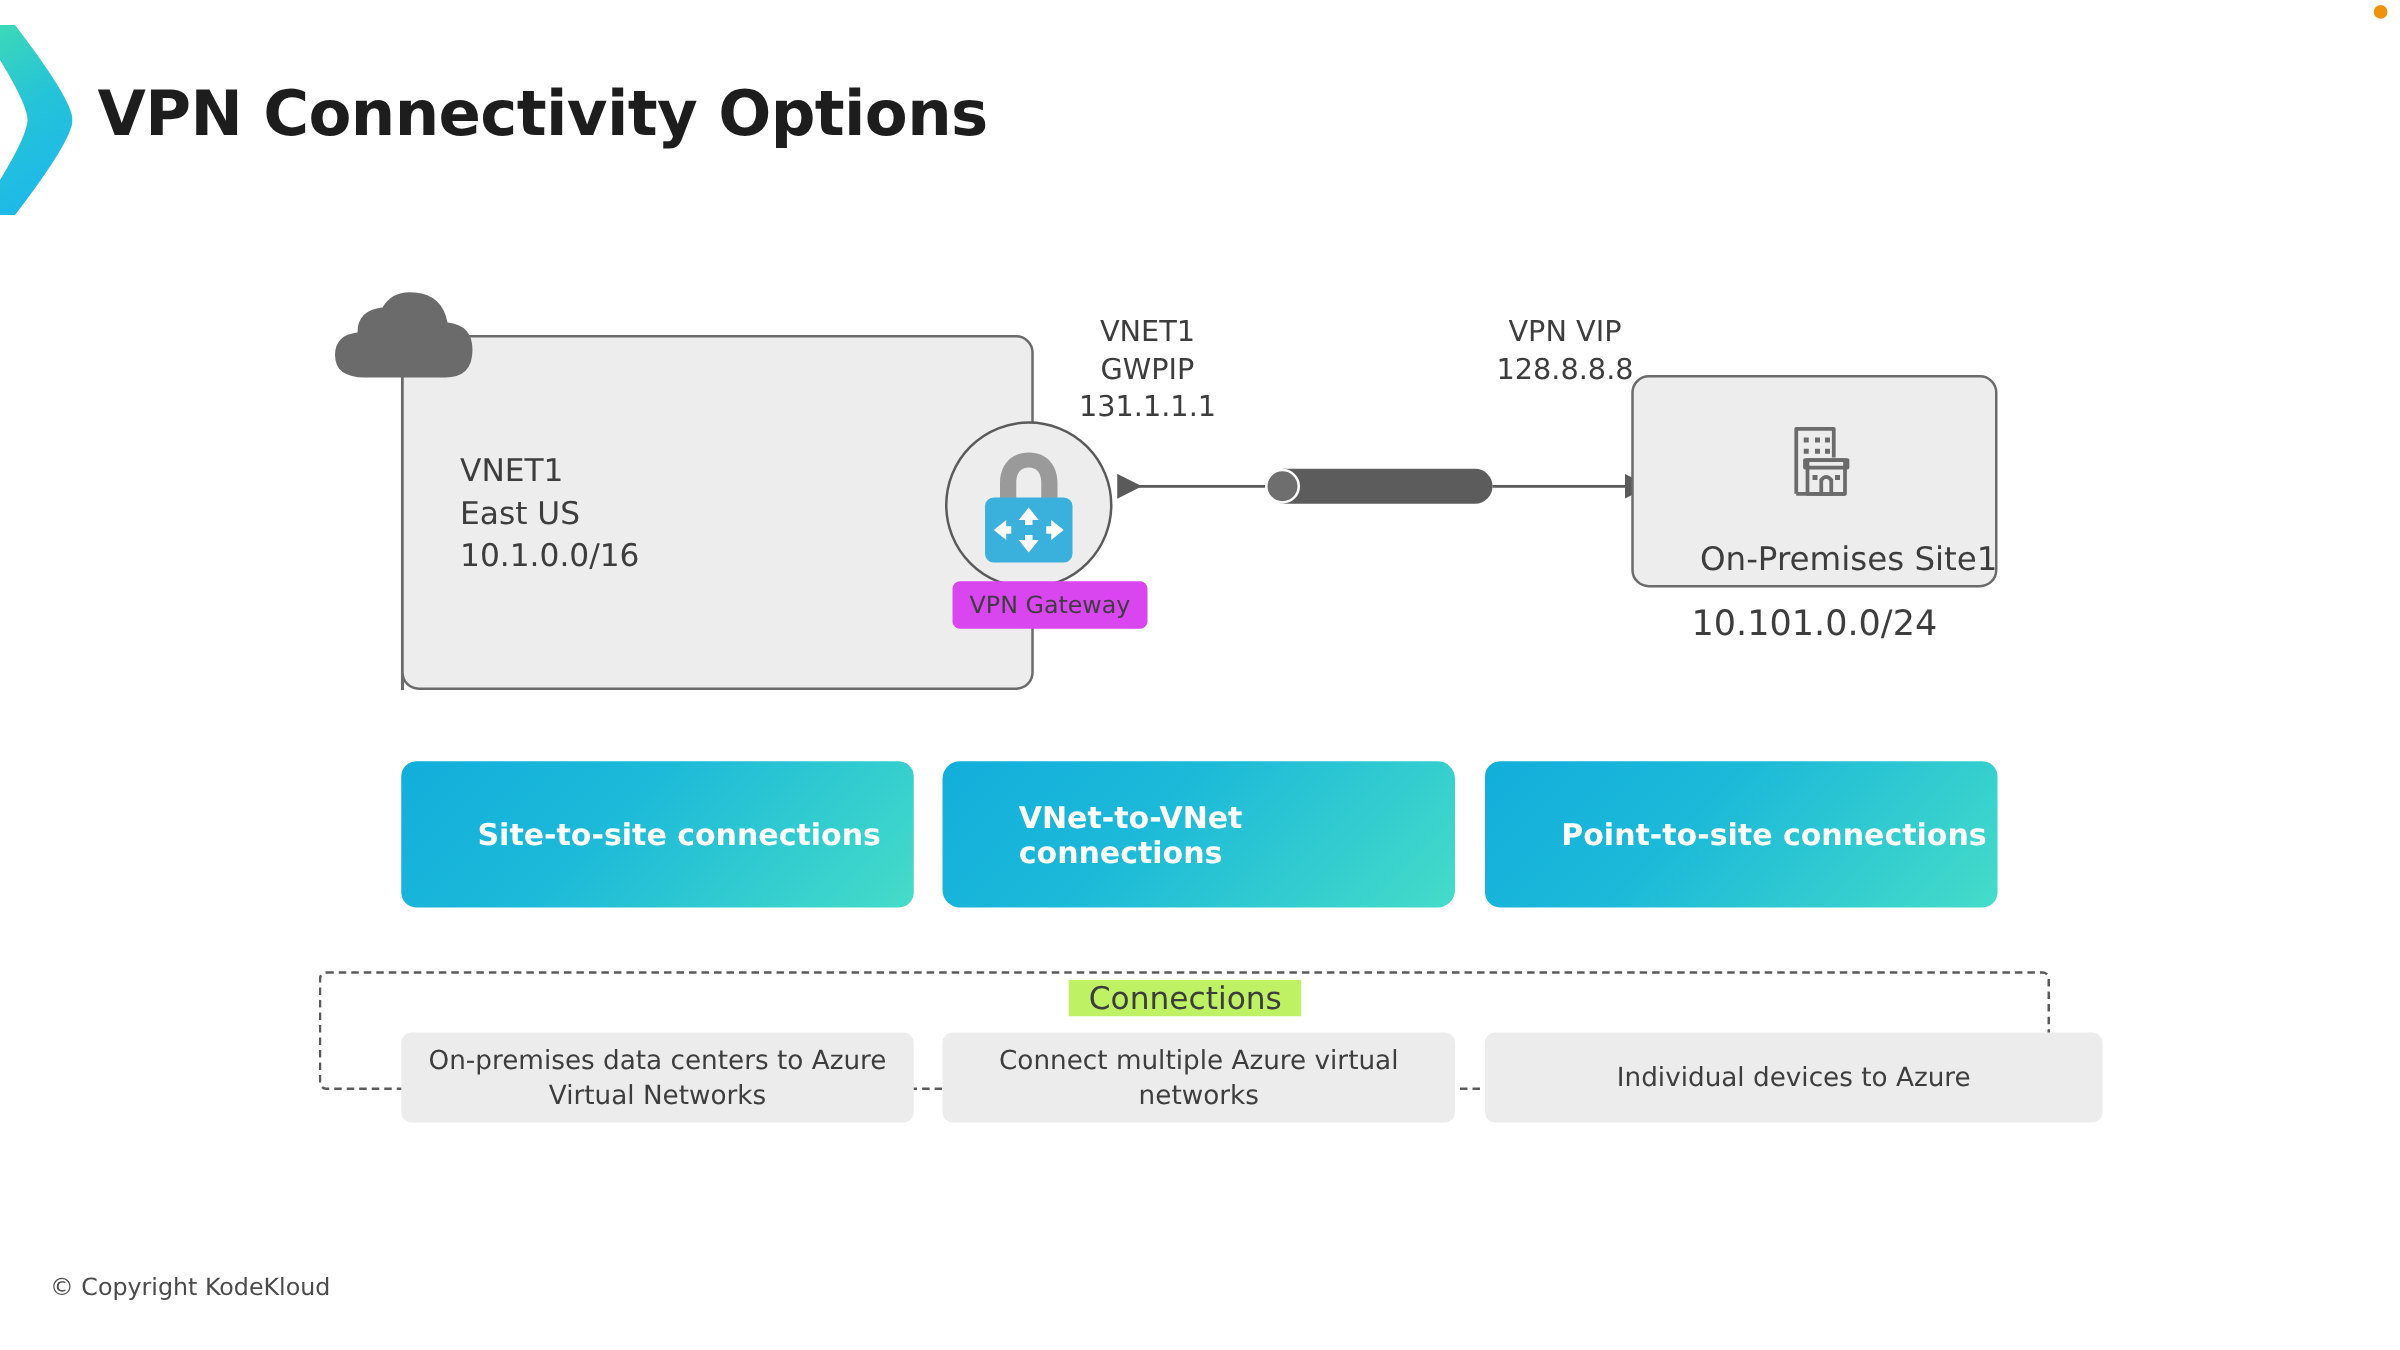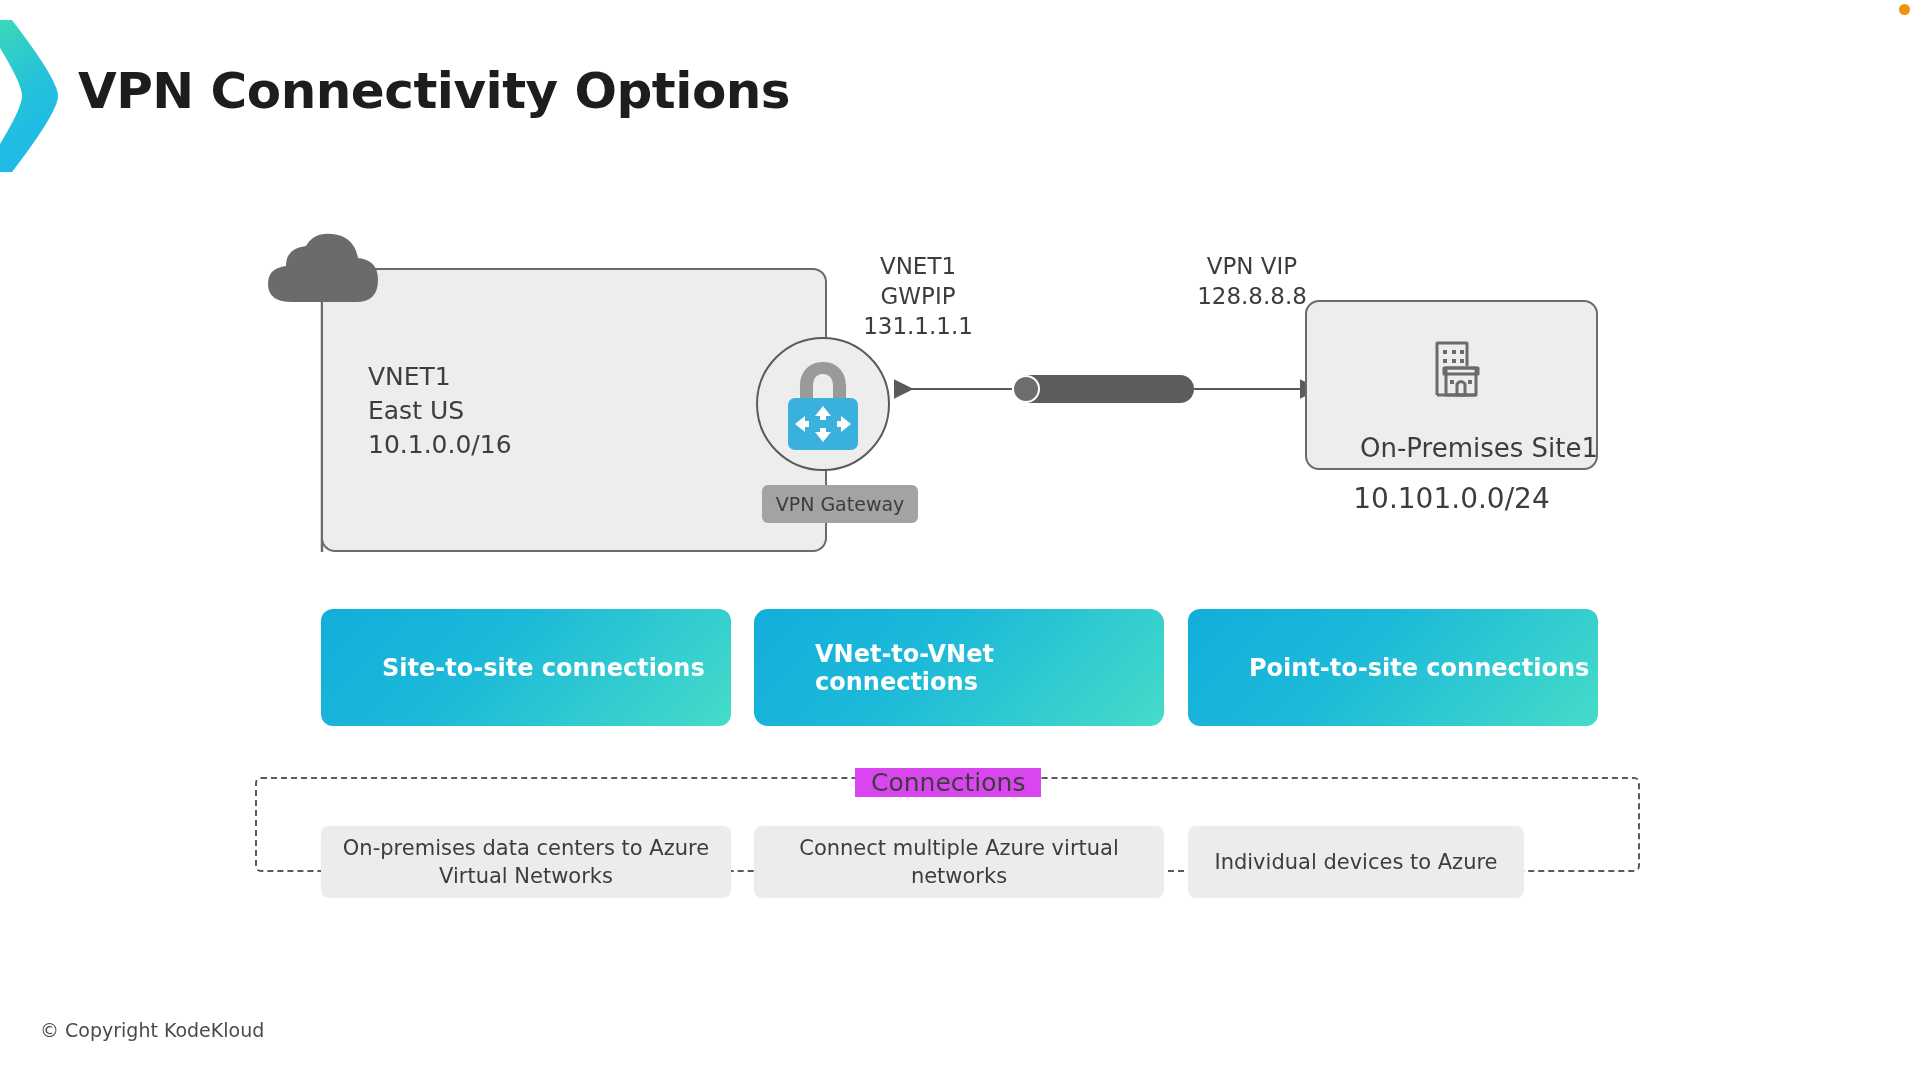--- a/index.html
+++ b/index.html
@@ -55,23 +55,23 @@
     width: 134px; height: 134px;
     border: 2.5px solid #5a5a5a;
     border-radius: 50%;
     background: #ededed;
     box-sizing: border-box;
   }
   #gw-lock { position: absolute; left: 784px; top: 358px; width: 78px; height: 94px; }
   #gw-caption {
     position: absolute; left: 762px; top: 465px;
     width: 156px; height: 38px;
-    background: #a3a3a3; border-radius: 6px;
+    background: #d946ef; border-radius: 6px;
     display: flex; align-items: center; justify-content: center;
-    font-size: 19px; color: #3d3d3d; margin-top: 20px;
+    font-size: 19px; color: #3d3d3d;
   }
 
   
   .ip-label {
     position: absolute;
     font-size: 23px; line-height: 30px;
     color: #3d3d3d; text-align: center;
   }
   #gwpip-label { left: 840px; top: 251px; width: 156px; }
   #vip-label   { left: 1192px; top: 251px; width: 120px; }
@@ -127,34 +127,34 @@
   #opt-btn-2 { left: 1188px; width: 410px; }
 
   
   #conn-frame {
     position: absolute; left: 255px; top: 777px;
     width: 1385px; height: 95px;
     border: 2px dashed #5a5a5a;
     border-radius: 6px; box-sizing: border-box;
   }
   #conn-legend {
-    position: absolute; left: 855px; top: 768px;
-    padding: 0 16px; background: #d946ef;
+    position: absolute; left: 855px; top: 784px;
+    padding: 0 16px; background: #bef264;
     font-size: 25px; color: #3d3d3d;
   }
   .desc-card {
     position: absolute; top: 826px;
     height: 72px; background: #ececec; border-radius: 8px;
     display: flex; align-items: center; justify-content: center;
     text-align: center; font-size: 21px; line-height: 28px;
     color: #3d3d3d; box-sizing: border-box; padding: 0 14px;
   }
   #desc-card-0 { left: 321px; width: 410px; }
   #desc-card-1 { left: 754px; width: 410px; }
-  #desc-card-2 { left: 1188px; width: 336px; }
+  #desc-card-2 { left: 1188px; width: 494px; }
 
   
   #footer-copyright {
     position: absolute; left: 40px; top: 1019px;
     font-size: 19px; color: #4a4a4a;
   }
   #corner-dot {
     position: absolute; left: 1899px; top: 4px;
     width: 11px; height: 11px; border-radius: 50%;
     background: #f0920c;

